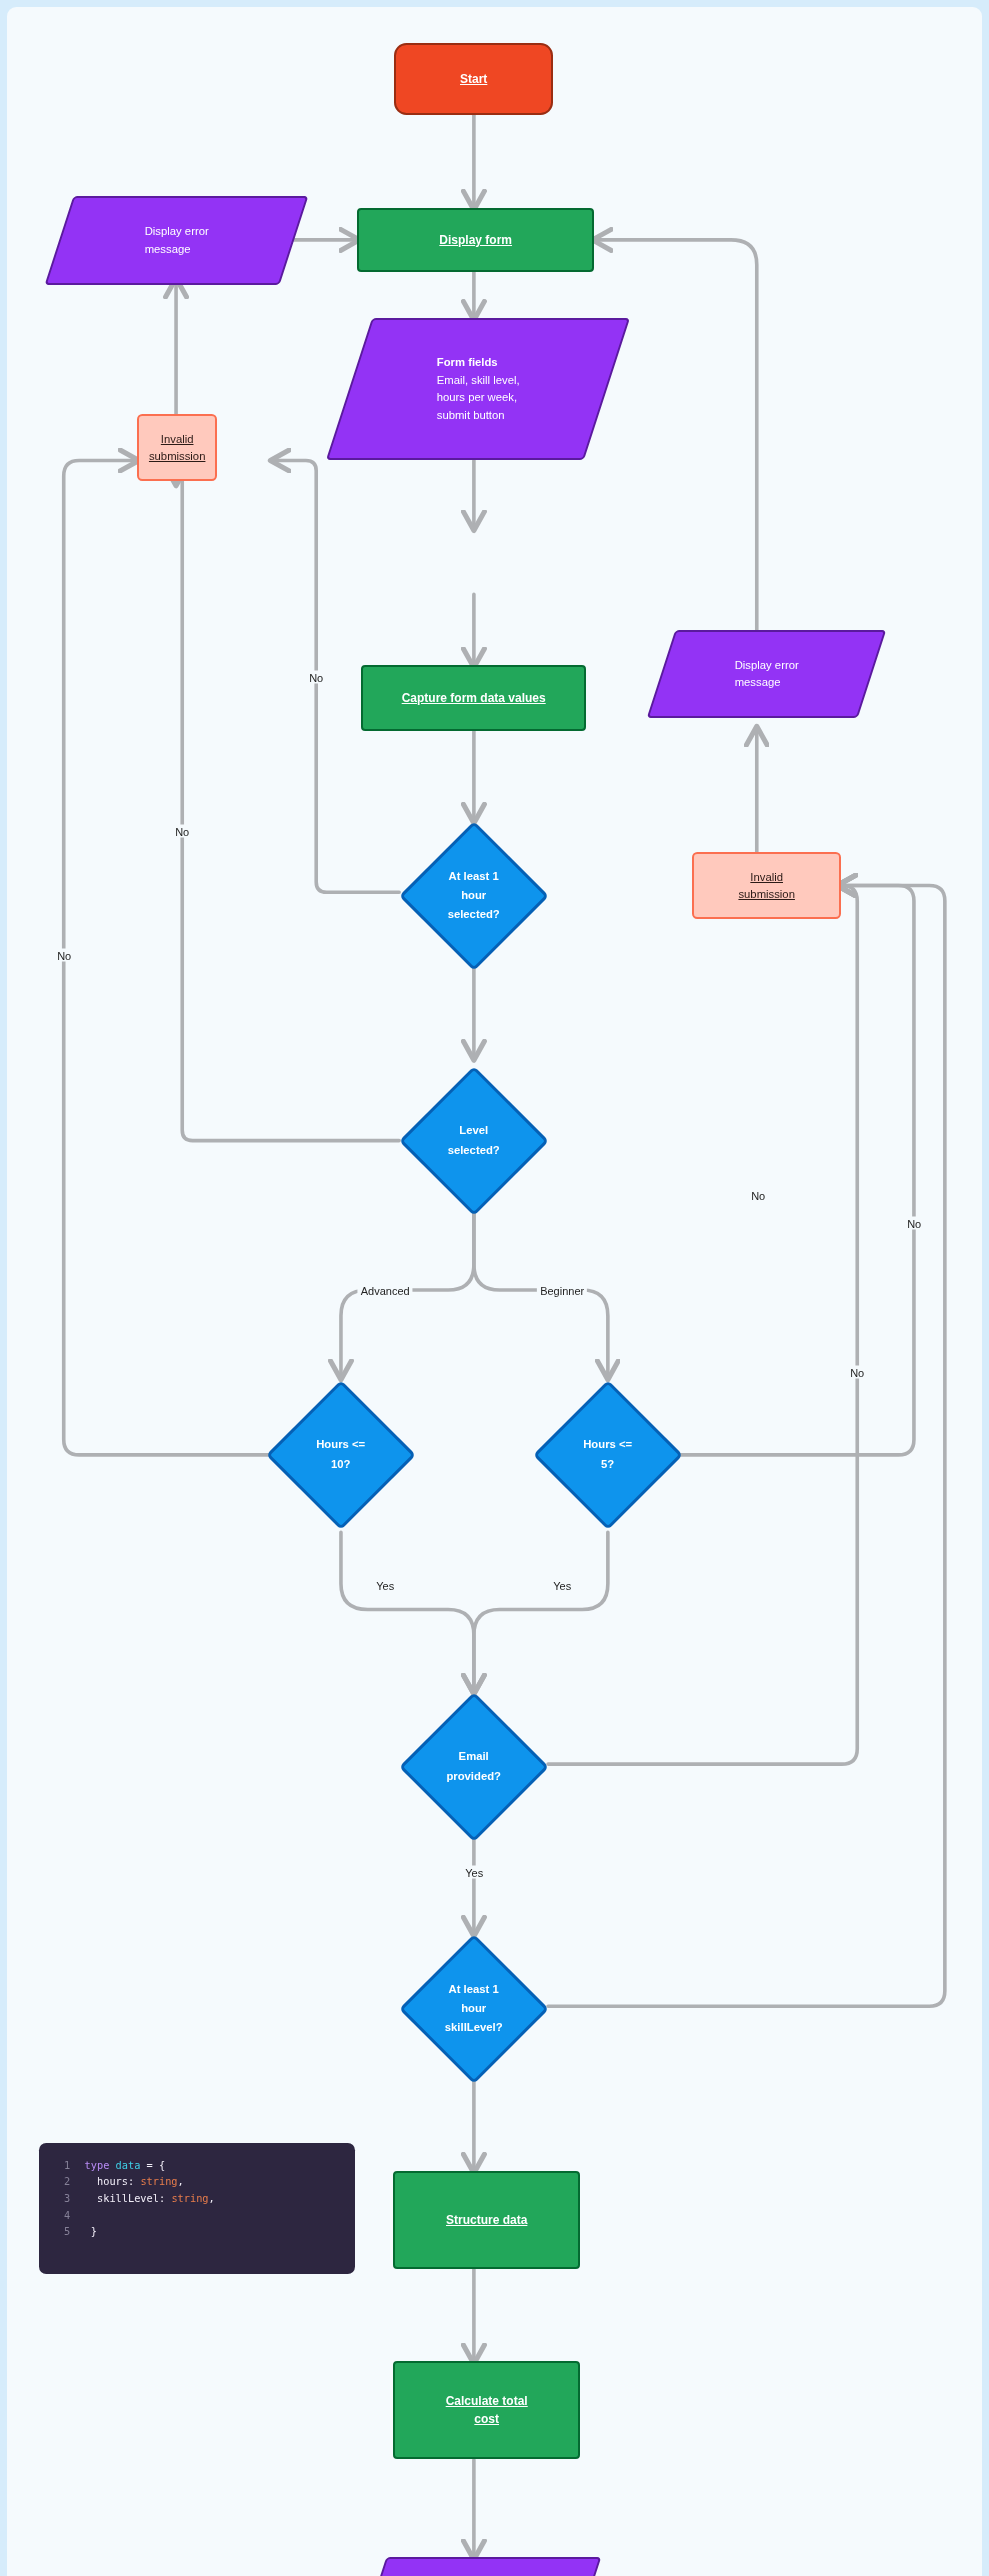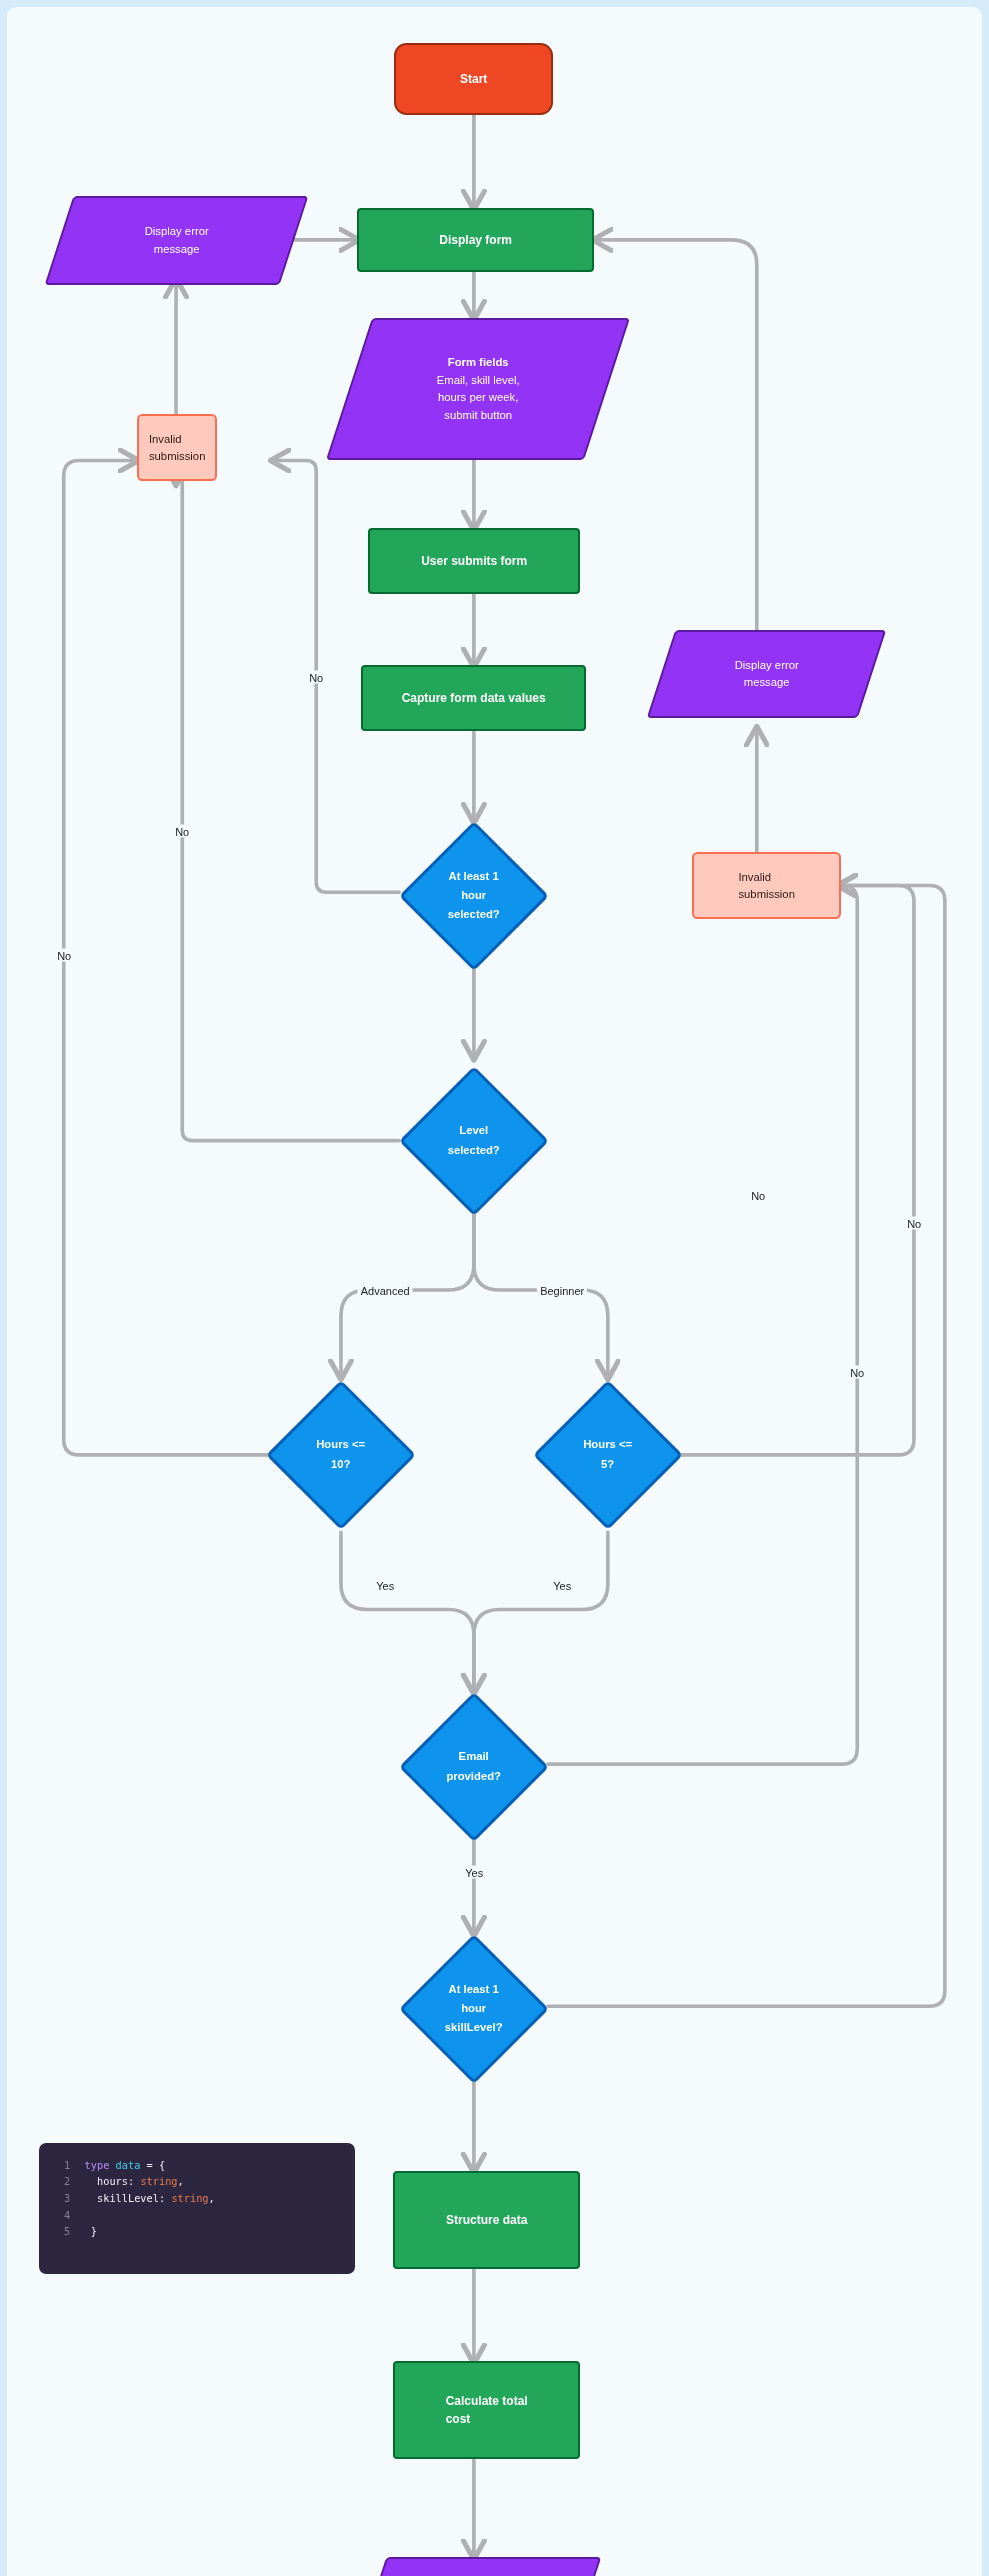--- a/index.html
+++ b/index.html
@@ -11,21 +11,21 @@
   }
   #canvas{
     position:absolute;
     left:7.2px;top:7.2px;
     width:975px;height:3036px;
     background:#f5fafd;
     border-radius:9.3px;
     overflow:hidden;
   }
   #svg-layer{position:absolute;left:0;top:0;width:975px;height:3036px;}
-  .node{position:absolute;box-sizing:border-box;display:flex;align-items:center;justify-content:center;text-align:left;}
+  .node{position:absolute;box-sizing:border-box;display:flex;align-items:center;justify-content:center;text-align:center;text-decoration:underline;}
   .node .lbl{display:block;line-height:1.5;}
 
   
   .terminator{
     background:#ef4723;border:2.6px solid #992d12;border-radius:12.4px;
     color:#fff;font-weight:bold;font-size:12px;
   }
   
   .process{
     background:#22a75a;border:2.6px solid #046a31;border-radius:4.1px;
@@ -33,21 +33,21 @@
   }
   
   .io-wrap{position:absolute;}
   .io-skew{
     position:absolute;left:0;top:0;width:100%;height:100%;
     background:#9333f5;border:2.6px solid #5b1a9e;border-radius:4.1px;
     transform:skewX(-18deg);box-sizing:border-box;
   }
   .io-text{
     position:absolute;left:0;top:0;width:100%;height:100%;
-    display:flex;align-items:center;justify-content:center;text-align:center;
+    display:flex;align-items:center;justify-content:center;text-align:left;
     color:#fff;font-size:11.3px;line-height:1.55;z-index:2;
   }
   .io-text b{font-weight:bold;display:block;}
   
   .diamond-wrap{position:absolute;}
   .diamond-shape{
     position:absolute;left:50%;top:50%;
     background:#0e94ed;border:3.1px solid #0560b5;border-radius:5.2px;
     transform:translate(-50%,-50%) rotate(45deg);box-sizing:border-box;
   }
@@ -176,23 +176,20 @@
     </div>
   </div>
 
   <div class="node alert" style="left:130px;top:407px;width:80px;height:0;height:67px;padding:0 5.2px;">
     <span class="lbl">
       <span>Invalid</span><br>
       <span>submission</span>
     </span>
   </div>
 
-  <div class="node process" style="left:361px;top:521px;width:212px;height:66px;">
-    <span class="lbl">User submits form</span>
-  </div>
 
   <div class="node process" style="left:354px;top:658px;width:225px;height:66px;">
     <span class="lbl">Capture form data values</span>
   </div>
 
   <div class="io-wrap" style="left:654px;top:623px;width:211px;height:88px;">
     <div class="io-skew"></div>
     <div class="io-text">
       <div>
         <span>Display error</span><br>

